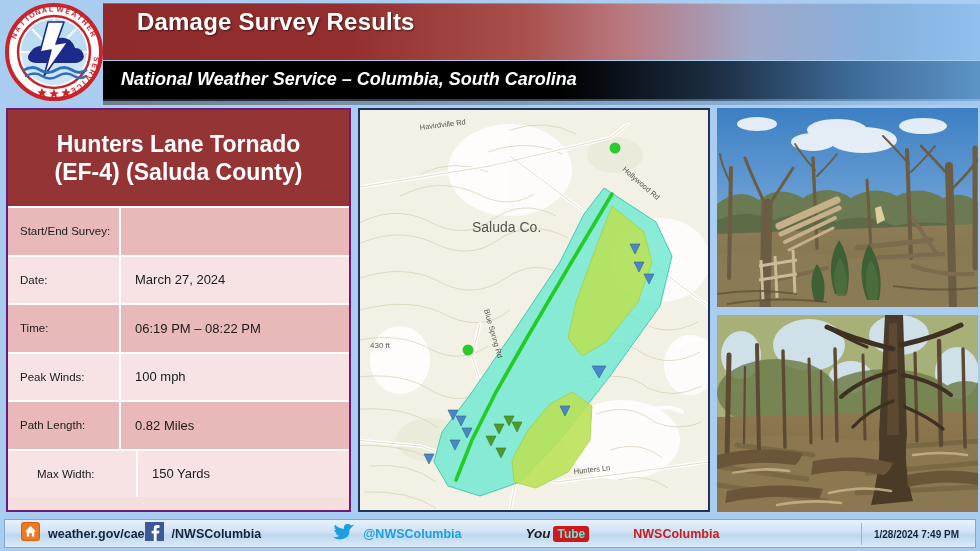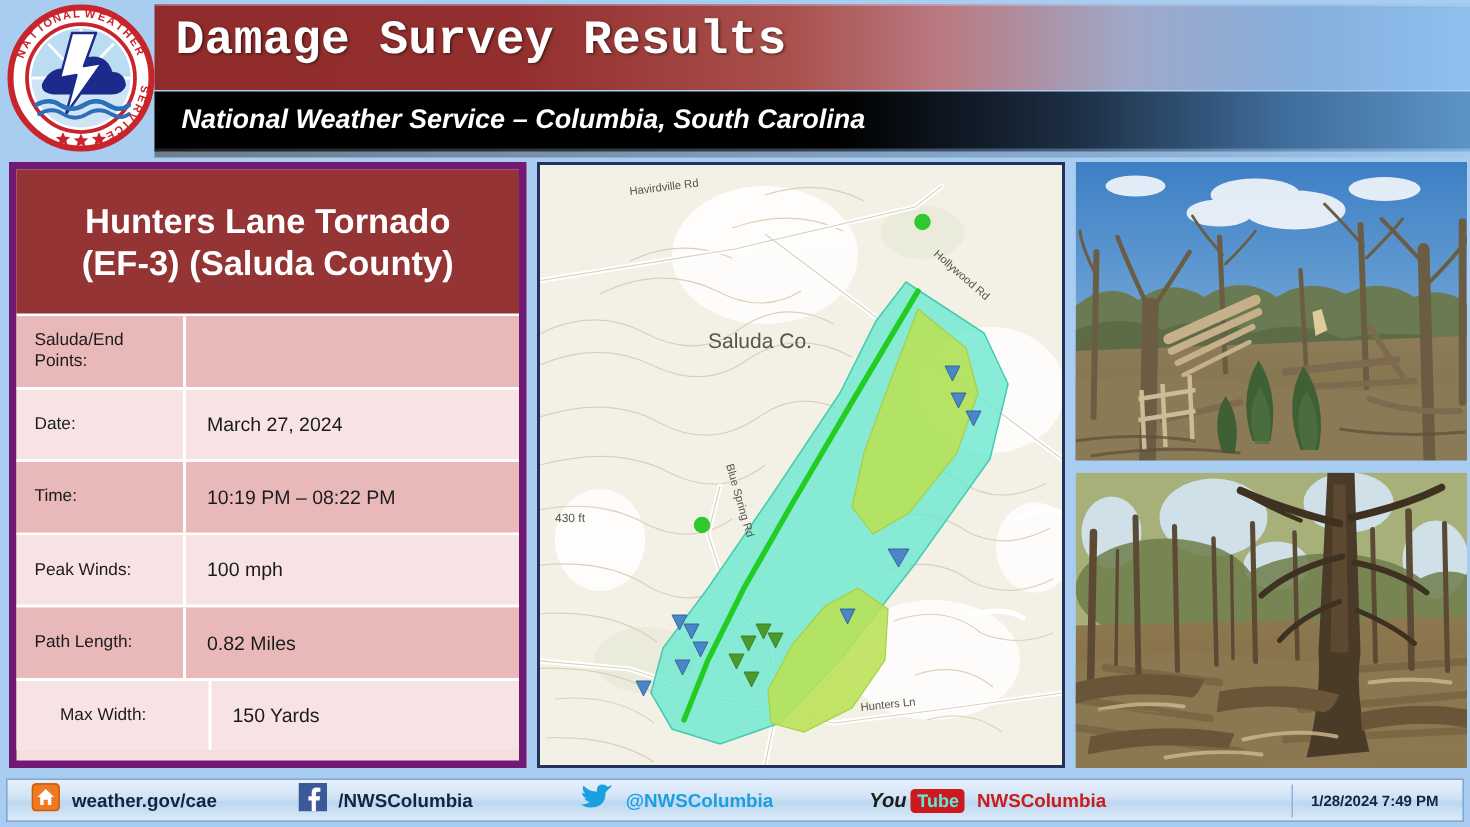--- a/index.html
+++ b/index.html
@@ -12,26 +12,25 @@
   #page{position:relative;width:980px;height:551px;background:#a8cdf0;}
 
   
   .header-wrap{position:absolute;left:0;top:0;width:980px;height:104px;}
   .title-band{
     position:absolute;left:103px;top:3px;width:877px;height:57px;
     background:linear-gradient(to right,#8f2b2b 0%,#93302f 28%,#a9504c 48%,#b97a82 60%,#9fa8c9 74%,#86b0de 88%,#8fc0ee 100%);
     box-shadow:inset 0 1px 0 rgba(255,255,255,.25);
   }
   .title-band .title-text{
-    position:absolute;left:14px;top:5px;
-    font-size:32px;font-weight:bold;color:#ffffff;
+    position:absolute;left:34px;top:5px;
+    font-size:24px;font-weight:bold;color:#ffffff;
     letter-spacing:.2px;
     text-shadow:1px 1px 2px rgba(0,0,0,.55);
     white-space:nowrap;
-    font-family:Liberation Mono, monospace;
   }
   .sub-band{
     position:absolute;left:103px;top:61px;width:877px;height:40px;
     background:linear-gradient(to right,#000000 0%,#000000 52%,#1d2f44 70%,#3f6d9b 86%,#5d94c6 100%);
   }
   .sub-band .sub-text{
     position:absolute;left:18px;top:8px;
     font-size:18px;font-weight:bold;font-style:italic;color:#ffffff;
     white-space:nowrap;
   }
@@ -41,21 +40,21 @@
     opacity:.55;
   }
 
   
   .nws-logo{position:absolute;left:4px;top:2px;width:100px;height:100px;}
   .nws-logo svg{display:block;}
 
   
   .info-panel{
     position:absolute;left:6px;top:108px;width:345px;height:404px;
-    border:5px solid #701a75;background:#f5dede;
+    border:2px solid #701a75;background:#f5dede;
     box-sizing:border-box;
   }
   .info-title{
     height:96px;background:#953434;color:#fff;
     display:flex;flex-direction:column;align-items:center;justify-content:center;
     font-size:23px;font-weight:bold;line-height:1.22;text-align:center;
     border-bottom:2px solid #ffffff;
   }
   .info-title span{display:block;}
   .info-rows{display:block;}
@@ -91,23 +90,23 @@
 
   
   .footer{
     position:absolute;left:4px;top:519px;width:972px;height:29px;
     background:linear-gradient(to bottom,#e8f1fb 0%,#cfe2f5 45%,#bcd7ef 55%,#dbeaf8 100%);
     border:1px solid #7ea9d2;box-sizing:border-box;
     display:flex;align-items:center;
   }
   .f-item{display:flex;align-items:center;height:100%;}
   .f-home{margin-left:16px;}
-  .f-fb{margin-left:54px;}
+  .f-fb{}
   .f-tw{margin-left:70px;}
-  .f-yt{margin-left:64px;}
+  .f-yt{margin-left:64px;gap:36px;}
   .f-text{font-size:12.5px;font-weight:bold;margin-left:8px;color:#14243c;white-space:nowrap;}
   .f-text.tw{color:#1b9fe0;}
   .f-text.yt{color:#cc1b1b;}
   .f-stamp{
     position:absolute;right:4px;top:3px;height:22px;
     border-left:1px solid #8fb4d8;
     display:flex;align-items:center;padding:0 12px;
     font-size:10px;font-weight:bold;color:#14243c;white-space:nowrap;
   }
   .ic{display:inline-block;}
@@ -168,33 +167,33 @@
     </div>
     <div class="sub-band">
       <div class="sub-text">National Weather Service – Columbia, South Carolina</div>
     </div>
     <div class="header-fade"></div>
   </div>
 
   <div class="info-panel">
     <div class="info-title">
       <span>Hunters Lane Tornado</span>
-      <span>(EF-3) (Saluda County)</span>
+      <span>(EF-4) (Saluda County)</span>
     </div>
     <div class="info-rows">
       <div class="info-row odd big">
-        <div class="cell-label">Saluda/End Points:</div>
+        <div class="cell-label">Start/End Survey:</div>
       </div>
       <div class="info-row even">
         <div class="cell-label">Date:</div>
         <div class="cell-value">March 27, 2024</div>
       </div>
       <div class="info-row odd">
         <div class="cell-label">Time:</div>
-        <div class="cell-value">10:19 PM – 08:22 PM</div>
+        <div class="cell-value">06:19 PM – 08:22 PM</div>
       </div>
       <div class="info-row even">
         <div class="cell-label">Peak Winds:</div>
         <div class="cell-value">100 mph</div>
       </div>
       <div class="info-row odd">
         <div class="cell-label">Path Length:</div>
         <div class="cell-value">0.82 Miles</div>
       </div>
       <div class="info-row even">

